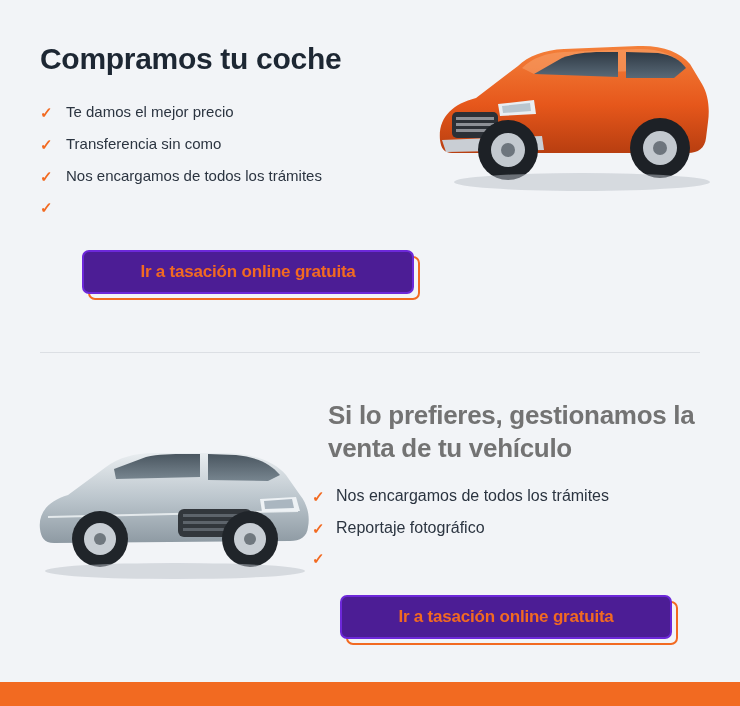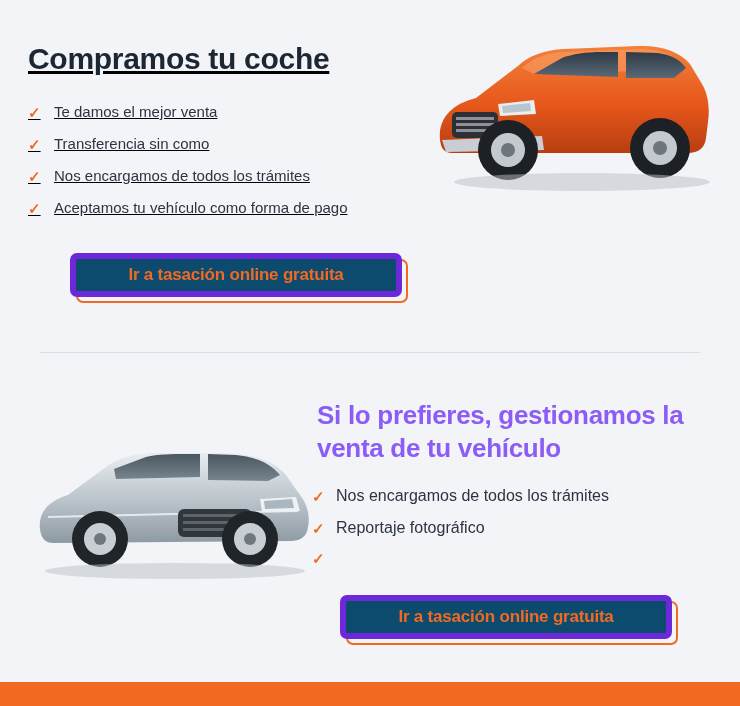--- a/index.html
+++ b/index.html
@@ -19,23 +19,22 @@
   .page {
     width: 740px;
     height: 706px;
     position: relative;
     background: #f2f4f7;
   }
 
   
   .section-one {
     position: relative;
-    padding: 42px 40px 0 28px;
+    padding: 42px 40px 0 40px;
     height: 352px;
-    text-decoration: underline;
   }
 
   .heading {
     font-size: 30px;
     font-weight: bold;
     color: #1d2733;
     letter-spacing: -0.3px;
     margin: 0 0 26px 0;
     line-height: 1.15;
   }
@@ -80,23 +79,23 @@
     border: 2px solid #f26a21;
     border-radius: 7px;
     background: transparent;
   }
   .cta {
     position: absolute;
     left: 0;
     top: 0;
     width: 332px;
     height: 44px;
-    border: 6px solid #6d28d9;
+    border: 2px solid #6d28d9;
     border-radius: 7px;
-    background: #0c4a6e;
+    background: #4c1d95;
     color: #f26a21;
     font-size: 17px;
     font-weight: bold;
     letter-spacing: -0.2px;
     cursor: pointer;
     font-family: "Liberation Sans", sans-serif;
     display: flex;
     align-items: center;
     justify-content: center;
   }
@@ -137,24 +136,24 @@
   }
   .right-col {
     position: absolute;
     left: 312px;
     top: 46px;
     width: 400px;
   }
   .heading-2 {
     font-size: 26px;
     font-weight: bold;
-    color: #8b5cf6;
+    color: #737373;
     letter-spacing: -0.3px;
     line-height: 1.25;
-    margin: 0 0 22px 5px;
+    margin: 0 0 22px 16px;
   }
   .bullets-2 li {
     font-size: 16px;
     margin-bottom: 13px;
     color: #2b3440;
   }
   .bullets-2 .check { color: #f26a21; width: 24px; }
 
   .cta-wrap-2 {
     position: relative;
@@ -187,33 +186,32 @@
 
 <div class="page">
 
   <div class="section-one">
 
     <h1 class="heading">Compramos tu coche</h1>
 
     <ul class="bullets">
       <li>
         <span class="check">✓</span>
-        <span>Te damos el mejor venta</span>
+        <span>Te damos el mejor precio</span>
       </li>
       <li>
         <span class="check">✓</span>
         <span>Transferencia sin como</span>
       </li>
       <li>
         <span class="check">✓</span>
         <span>Nos encargamos de todos los trámites</span>
       </li>
       <li>
         <span class="check">✓</span>
-        <span>Aceptamos tu vehículo como forma de pago</span>
       </li>
     </ul>
 
     <div class="cta-wrap">
       <div class="cta-shadow"></div>
       <button class="cta">Ir a tasación online gratuita</button>
     </div>
 
     <svg class="car-one" viewBox="0 0 290 175">
       <defs>

